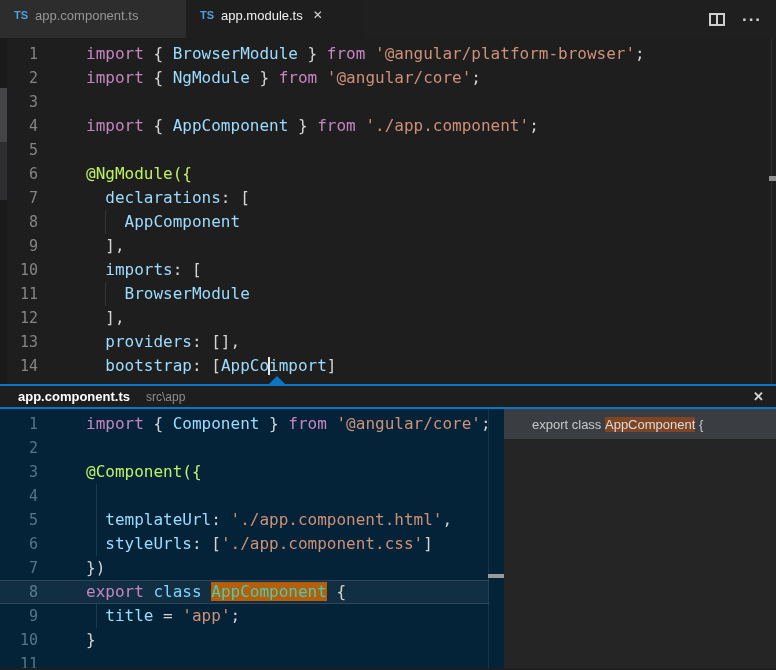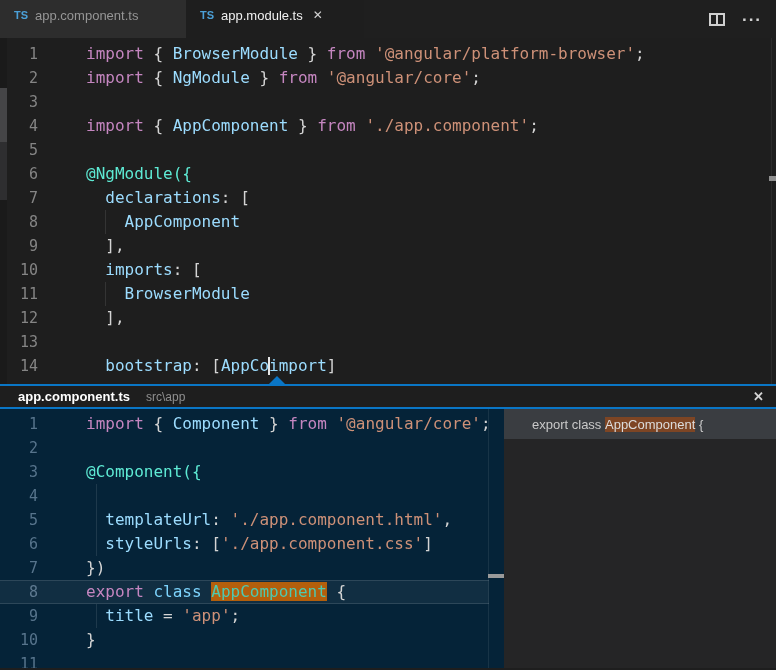--- a/index.html
+++ b/index.html
@@ -25,21 +25,21 @@
   .split-icon::after{content:"";position:absolute;left:5px;top:0;bottom:0;width:2px;background:#cfcfcf;}
   .more-icon{color:#d0d0d0;font-size:17px;font-weight:bold;letter-spacing:1px;line-height:13px;}
 
   
   .lines{position:absolute;left:0;right:0;}
   .line{height:24px;line-height:24px;display:flex;position:relative;font-family:"DejaVu Sans Mono",monospace;font-size:16px;white-space:pre;}
   .ln{flex:0 0 38px;text-align:right;font-size:15px;user-select:none;}
   .code{padding-left:48px;position:relative;z-index:2;}
   .guide{position:absolute;top:0;bottom:0;width:1px;background:rgba(255,255,255,0.10);z-index:1;}
   .tok-kw{color:#c586c0}.tok-kwb{color:#7dd3fc}.tok-var{color:#9cdcfe}.tok-str{color:#ce9178}
-  .tok-punc{color:#d4d4d4}.tok-deco{color:#5eead4}.tok-pln{color:#d4d4d4}
+  .tok-punc{color:#d4d4d4}.tok-deco{color:#bef264}.tok-pln{color:#d4d4d4}
   .tok-match{color:#4ec9b0;background:var(--match-orange);}
   .caret{display:inline-block;width:1.5px;height:18px;background:#e6e6e6;vertical-align:middle;margin:0 -0.75px;position:relative;top:-1px;}
 
   
   .main-editor{position:absolute;top:38px;left:0;width:776px;height:346px;background:#1e1e1e;overflow:hidden;}
   .main-editor .lines{top:4px;}
   .main-editor .ln{color:#858585;}
   .left-strip{position:absolute;left:0;top:0;width:7px;height:100%;background:#1a1a1a;z-index:3;}
   .strip-thumb{position:absolute;left:0;width:7px;background:#454547;}
   .strip-thumb.dim{background:#2e2e30;}
@@ -96,21 +96,21 @@
       <div class="line"><span class="ln">3</span><span class="code"></span></div>
       <div class="line"><span class="ln">4</span><span class="code"><span class="tok-kw">import</span><span class="tok-punc"> { </span><span class="tok-var">AppComponent</span><span class="tok-punc"> } </span><span class="tok-kw">from</span><span class="tok-pln"> </span><span class="tok-str">'./app.component'</span><span class="tok-punc">;</span></span></div>
       <div class="line"><span class="ln">5</span><span class="code"></span></div>
       <div class="line"><span class="ln">6</span><span class="code"><span class="tok-deco">@NgModule({</span></span></div>
       <div class="line"><span class="ln">7</span><span class="code"><span class="tok-var">  declarations</span><span class="tok-punc">: [</span></span></div>
       <div class="line"><span class="ln">8</span><span class="guide" style="left: 105.264px;"></span><span class="code"><span class="tok-var">    AppComponent</span></span></div>
       <div class="line"><span class="ln">9</span><span class="code"><span class="tok-punc">  ],</span></span></div>
       <div class="line"><span class="ln">10</span><span class="code"><span class="tok-var">  imports</span><span class="tok-punc">: [</span></span></div>
       <div class="line"><span class="ln">11</span><span class="guide" style="left: 105.264px;"></span><span class="code"><span class="tok-var">    BrowserModule</span></span></div>
       <div class="line"><span class="ln">12</span><span class="code"><span class="tok-punc">  ],</span></span></div>
-      <div class="line"><span class="ln">13</span></div>
+      <div class="line"><span class="ln">13</span><span class="code"><span class="tok-var">  providers</span><span class="tok-punc">: [],</span></span></div>
       <div class="line"><span class="ln">14</span><span class="code"><span class="tok-var">  bootstrap</span><span class="tok-punc">: [</span><span class="tok-var">AppCo</span><span class="caret"></span><span class="tok-var">import</span><span class="tok-punc">]</span></span></div>
     </div>
   <span class="ruler-line"></span>
   <span class="ov-marker"></span>
 </div>
 
 <div class="peek">
   <span class="peek-arrow"></span>
   <div class="peek-header">
     <span class="peek-title">app.component.ts</span>

